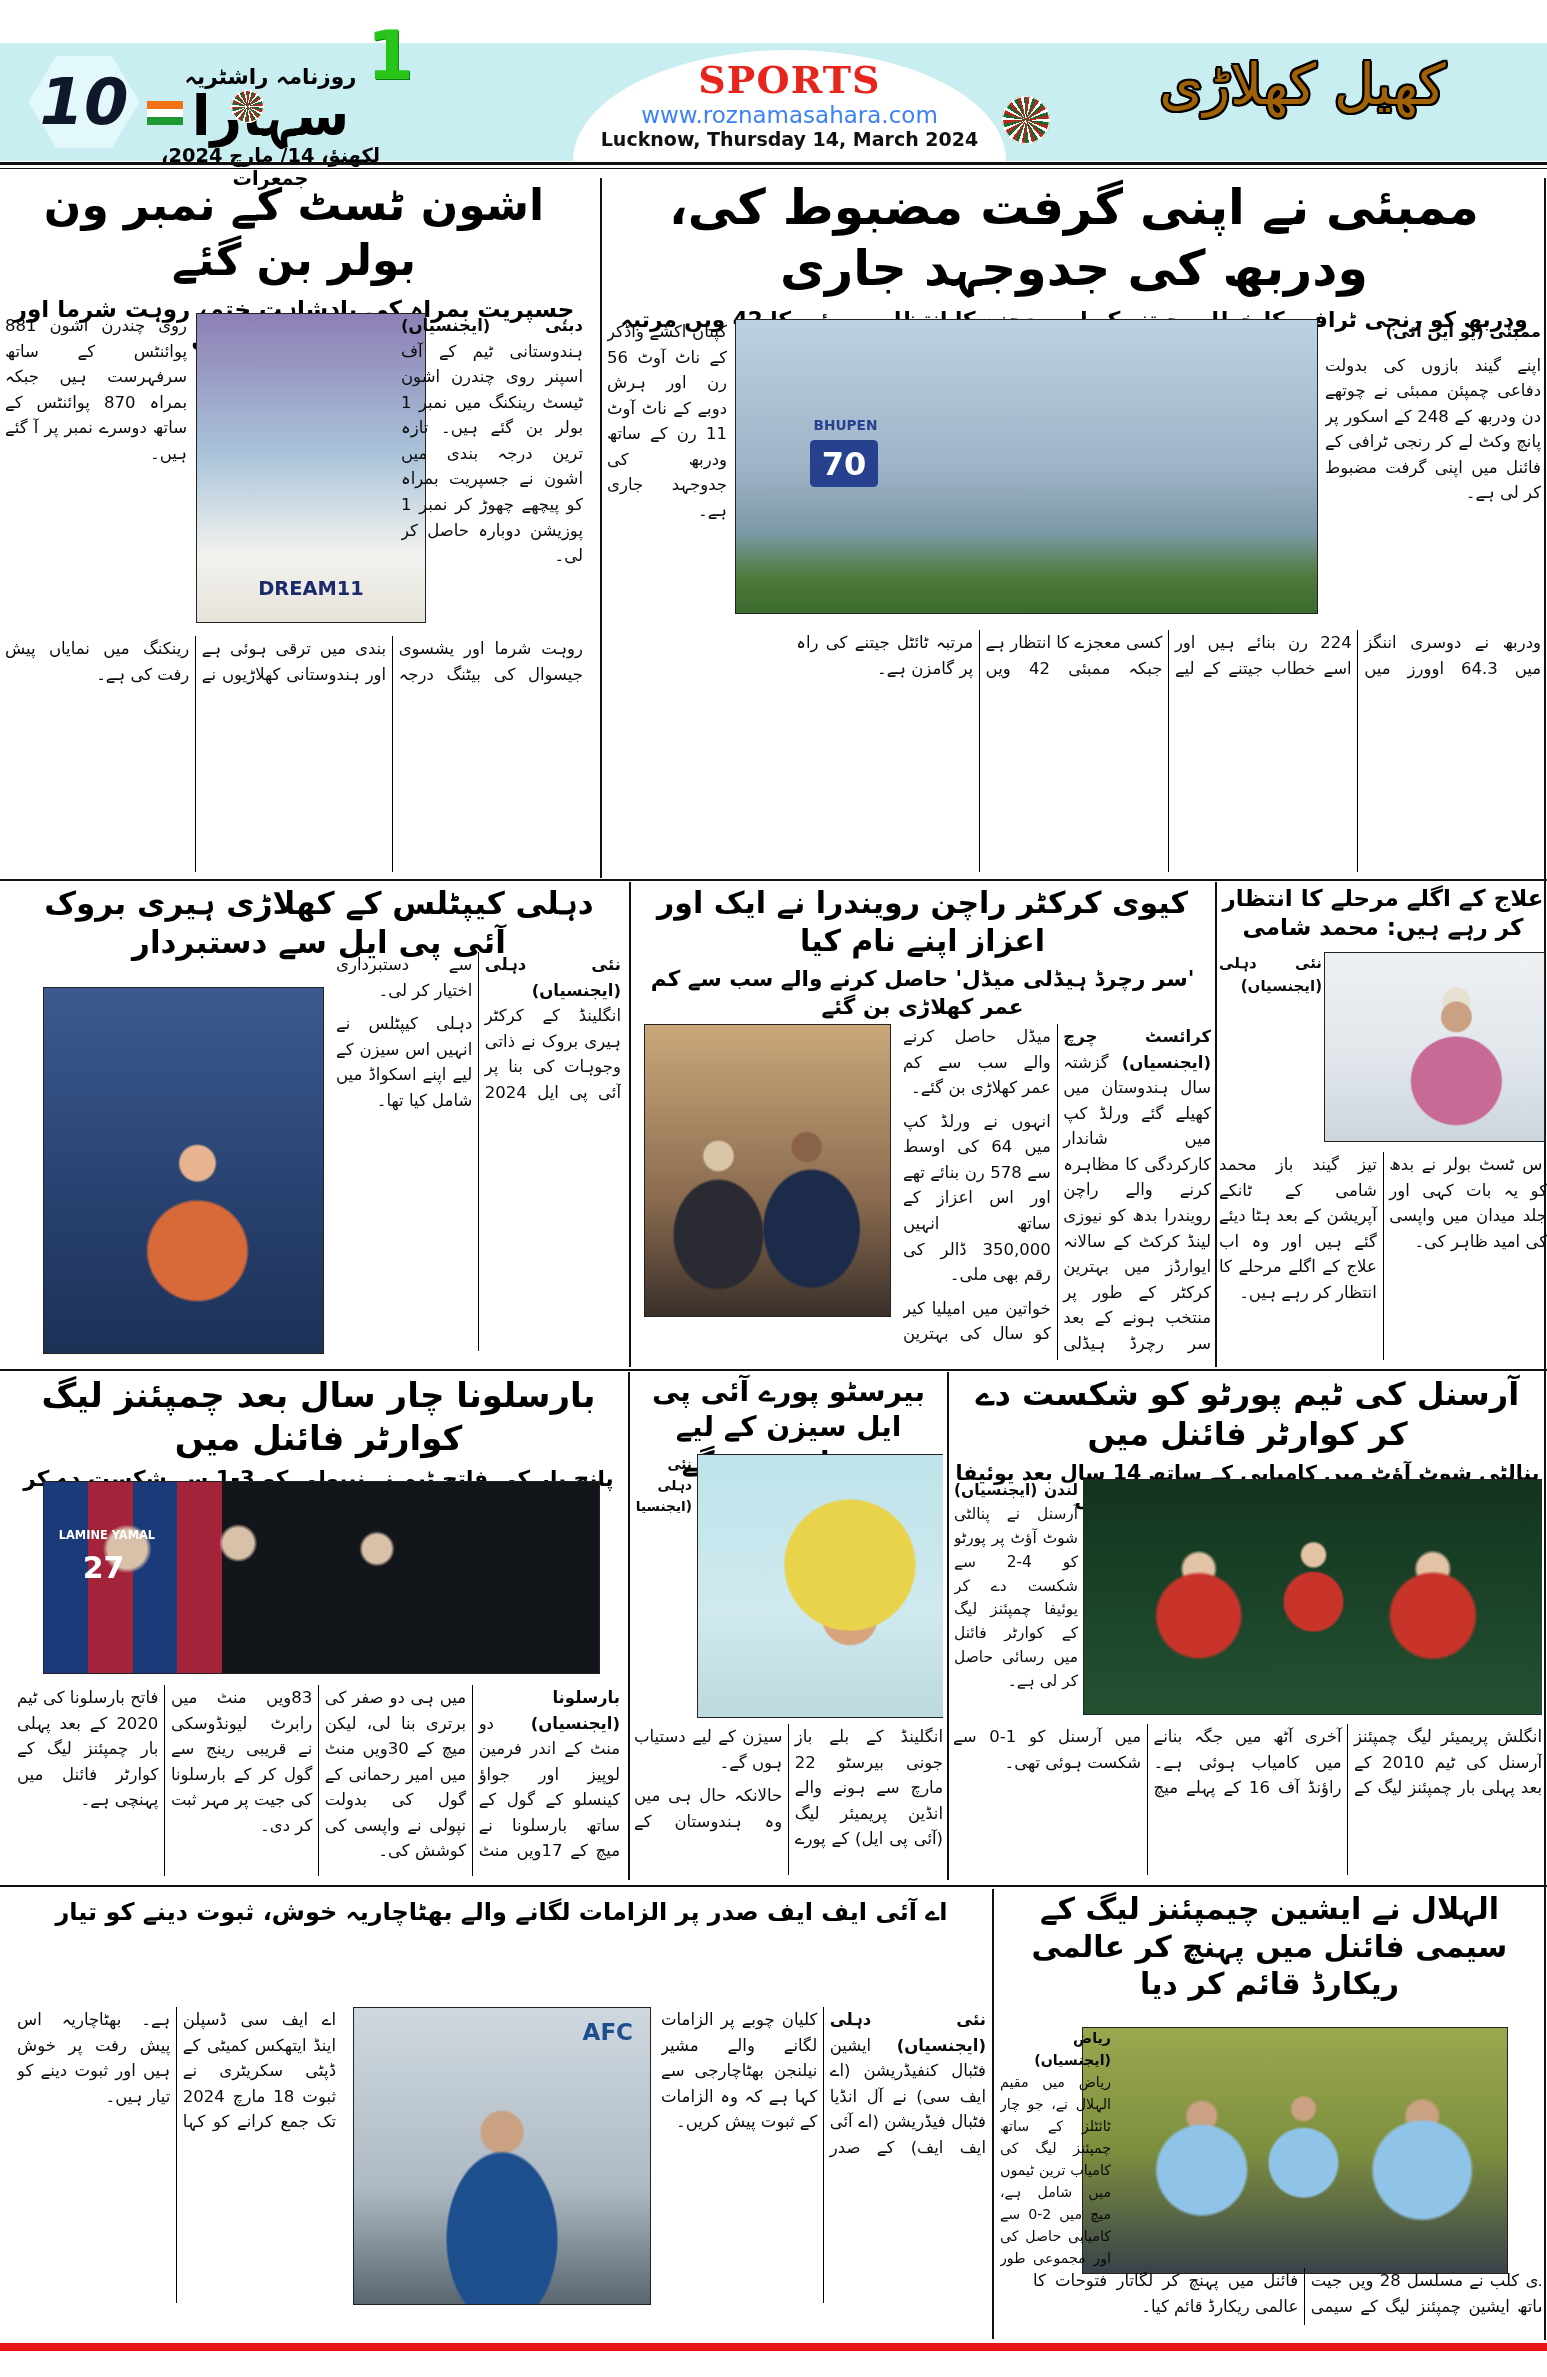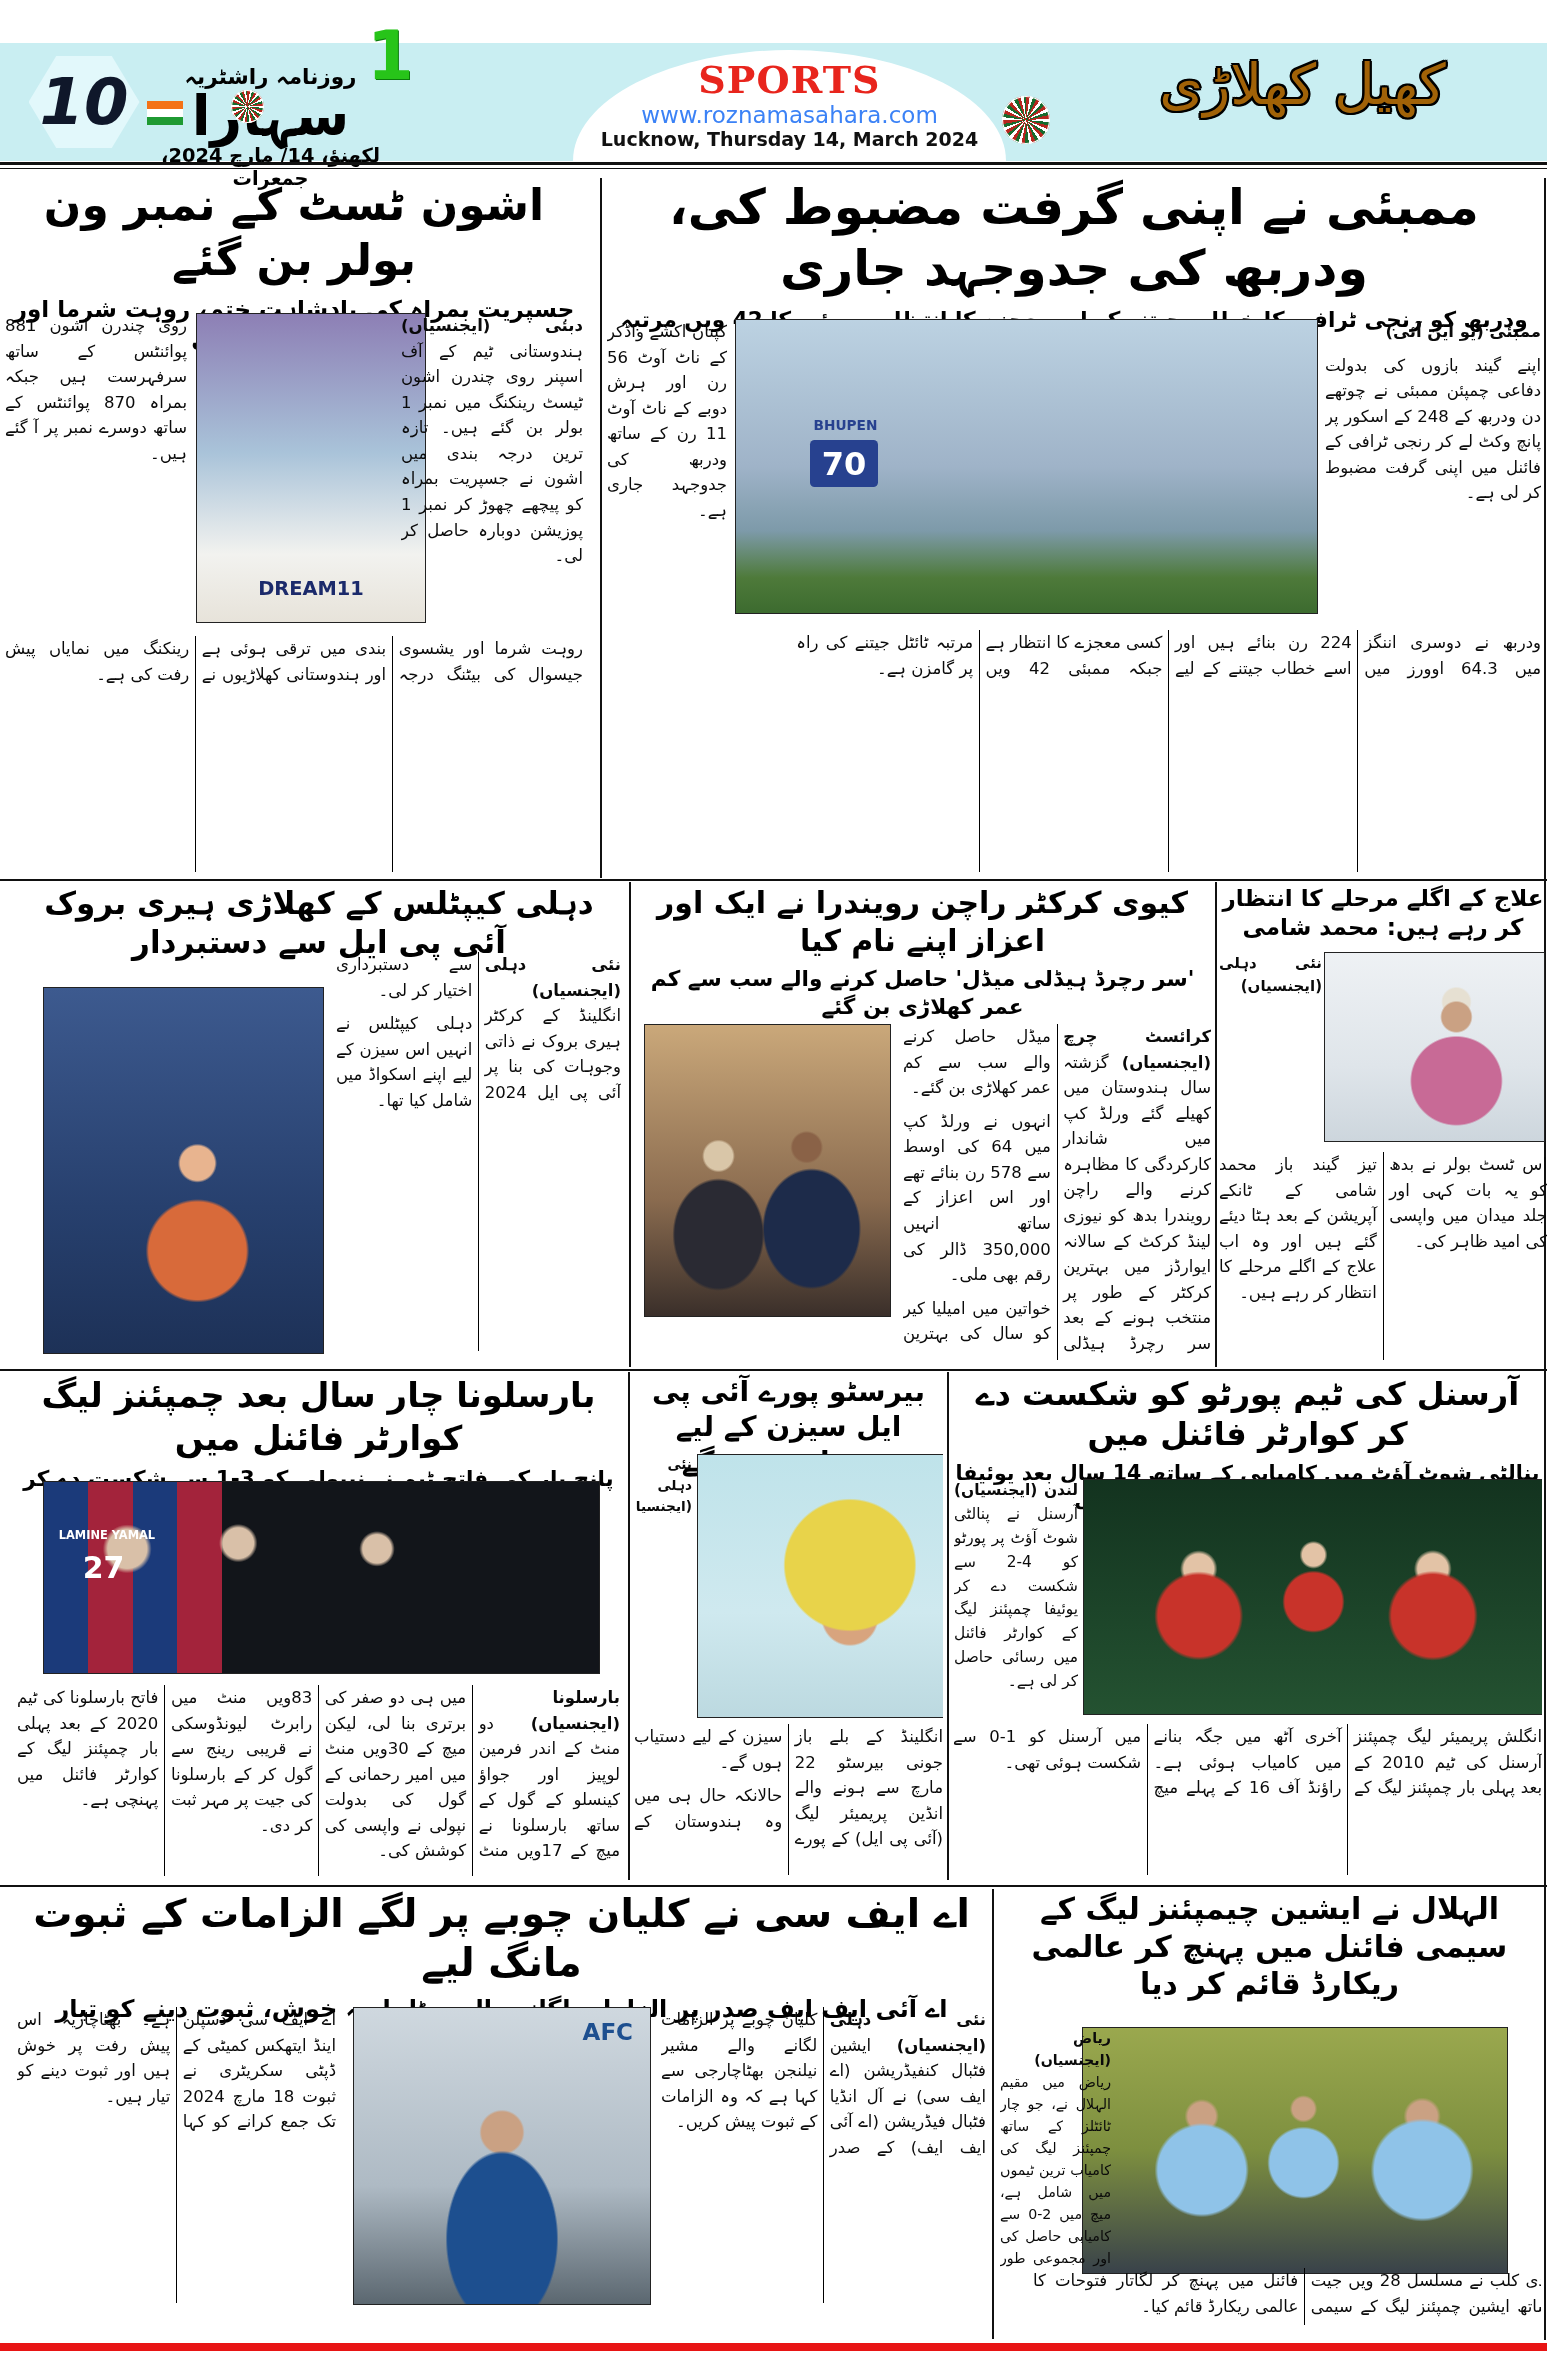--- a/index.html
+++ b/index.html
@@ -191,21 +191,20 @@
     <div class="photo" style="left:130px;top:105px;width:459px;height:234px;background:radial-gradient(circle at 25% 58%,#c8332a 0 11%,transparent 12%),radial-gradient(circle at 50% 52%,#c8332a 0 11%,transparent 12%),radial-gradient(circle at 76% 58%,#c8332a 0 11%,transparent 12%),radial-gradient(circle at 25% 38%,#e3c3a6 0 4%,transparent 5%),radial-gradient(circle at 50% 32%,#e3c3a6 0 4%,transparent 5%),radial-gradient(circle at 76% 38%,#e3c3a6 0 4%,transparent 5%),linear-gradient(180deg,#13331f 0%,#1c4429 55%,#245231 100%);"></div>
     <div class="tb" style="right:464px;top:105px;width:124px;height:234px;font-size:15.4px;">
       <p><b class="dl">لندن (ایجنسیاں)</b> <span>آرسنل نے پنالٹی شوٹ آؤٹ پر پورٹو کو 4-2 سے شکست دے کر یوئیفا چمپئنز لیگ کے کوارٹر فائنل میں رسائی حاصل کر لی ہے۔</span></p>
     </div>
     <div class="tb cols3" style="left:0;top:350px;width:589px;height:151px;">
       <p>انگلش پریمیئر لیگ چمپئنز آرسنل کی ٹیم 2010 کے بعد پہلی بار چمپئنز لیگ کے آخری آٹھ میں جگہ بنانے میں کامیاب ہوئی ہے۔ راؤنڈ آف 16 کے پہلے میچ میں آرسنل کو 1-0 سے شکست ہوئی تھی۔</p>
     </div>
   </div>
 
   <div class="art" style="left:17px;top:1890px;width:969px;height:450px;">
-    <div class="hl" style="font-size:39px;">اے ایف سی نے کلیان چوبے پر لگے الزامات کے ثبوت مانگ لیے</div>
     <div class="sub" style="font-size:24px;margin-top:6.8px;">اے آئی ایف ایف صدر پر الزامات لگانے والے بھٹاچاریہ خوش، ثبوت دینے کو تیار</div>
     <div class="photo" style="left:336px;top:117px;width:296px;height:296px;background:radial-gradient(ellipse at 50% 78%,#1d4f8f 0 26%,transparent 27%),radial-gradient(circle at 50% 42%,#caa183 0 9%,transparent 10%),linear-gradient(180deg,#cfd8df 0%,#aebac4 60%,#5b6770 100%);">
       <span class="jersey" style="right:17px;top:11.4px;color:#1d4f8f;font-size:23px;font-weight:900;">AFC</span>
     </div>
     <div class="tb cols2" style="right:0px;top:117px;width:325px;height:296px;">
       <p><b class="dl">نئی دہلی (ایجنسیاں)</b> <span>ایشین فٹبال کنفیڈریشن (اے ایف سی) نے آل انڈیا فٹبال فیڈریشن (اے آئی ایف ایف) کے صدر کلیان چوبے پر الزامات لگانے والے مشیر نیلنجن بھٹاچارجی سے کہا ہے کہ وہ الزامات کے ثبوت پیش کریں۔</span></p>
     </div>
     <div class="tb cols2" style="left:0;top:117px;width:319px;height:296px;">
       <p>اے ایف سی ڈسپلن اینڈ ایتھکس کمیٹی کے ڈپٹی سکریٹری نے ثبوت 18 مارچ 2024 تک جمع کرانے کو کہا ہے۔ بھٹاچاریہ اس پیش رفت پر خوش ہیں اور ثبوت دینے کو تیار ہیں۔</p>
     </div>

